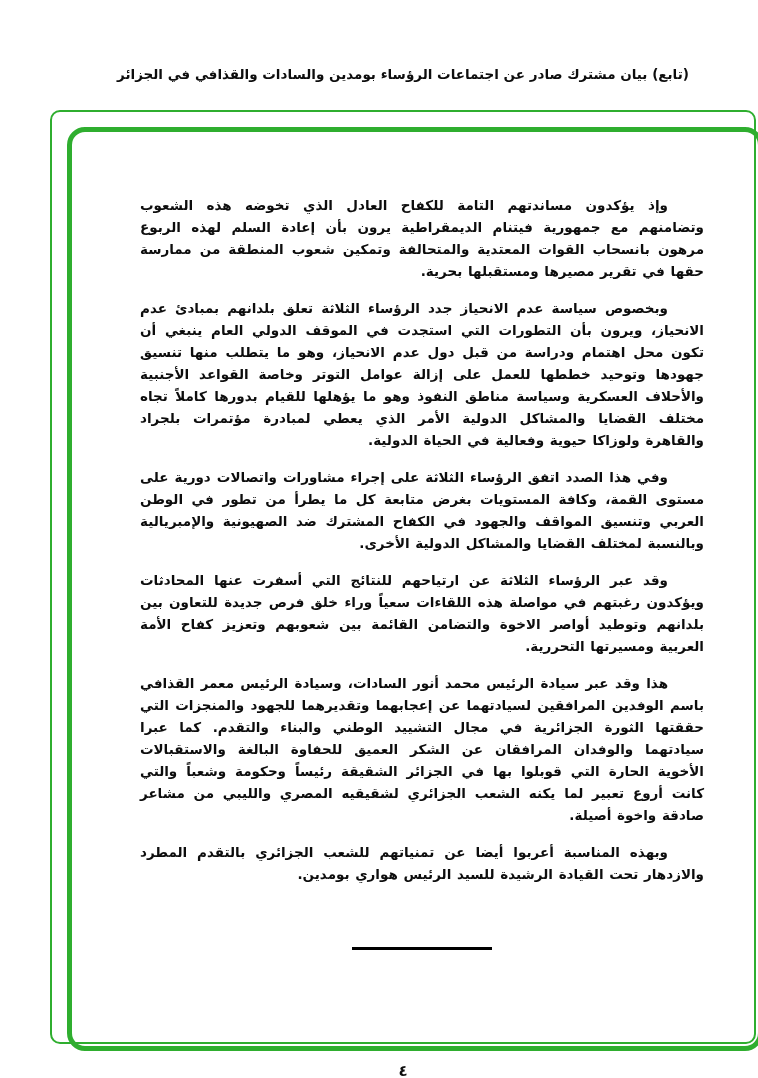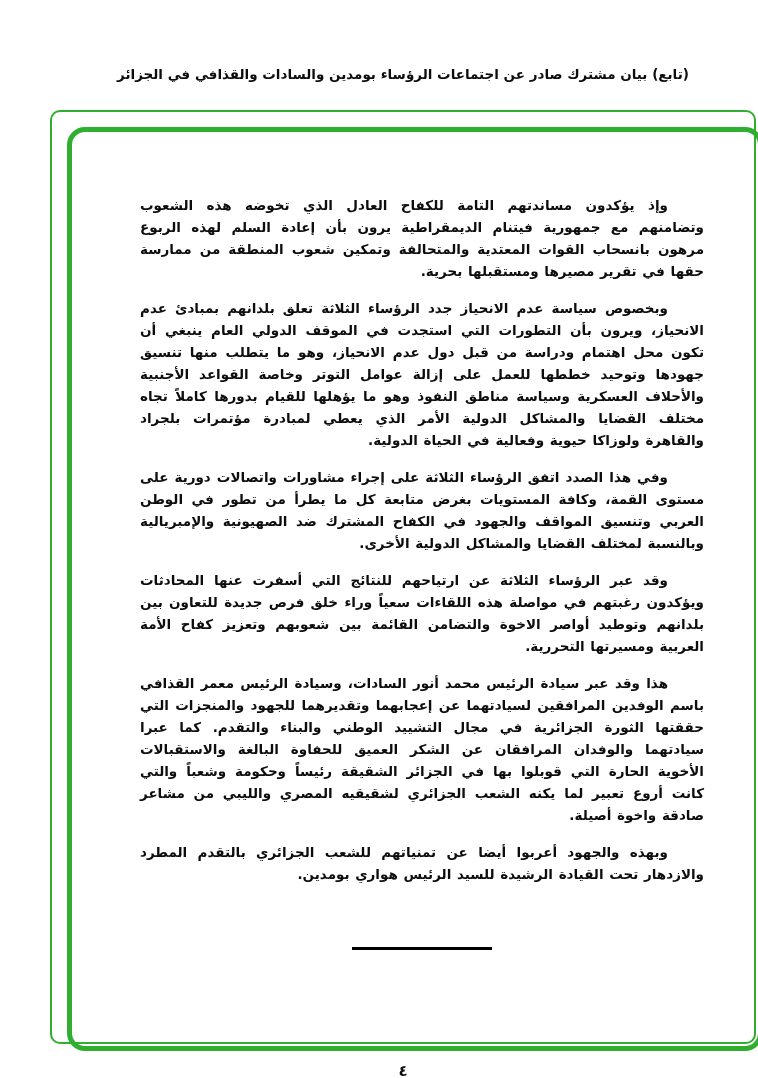--- a/index.html
+++ b/index.html
@@ -89,21 +89,21 @@
 
 <div class="frame-outer">
   <div class="frame-inner">
 
     <div class="content">
       <p>وإذ يؤكدون مساندتهم التامة للكفاح العادل الذي تخوضه هذه الشعوب وتضامنهم مع جمهورية فيتنام الديمقراطية يرون بأن إعادة السلم لهذه الربوع مرهون بانسحاب القوات المعتدية والمتحالفة وتمكين شعوب المنطقة من ممارسة حقها في تقرير مصيرها ومستقبلها بحرية.</p>
       <p>وبخصوص سياسة عدم الانحياز جدد الرؤساء الثلاثة تعلق بلدانهم بمبادئ عدم الانحياز، ويرون بأن التطورات التي استجدت في الموقف الدولي العام ينبغي أن تكون محل اهتمام ودراسة من قبل دول عدم الانحياز، وهو ما يتطلب منها تنسيق جهودها وتوحيد خططها للعمل على إزالة عوامل التوتر وخاصة القواعد الأجنبية والأحلاف العسكرية وسياسة مناطق النفوذ وهو ما يؤهلها للقيام بدورها كاملاً تجاه مختلف القضايا والمشاكل الدولية الأمر الذي يعطي لمبادرة مؤتمرات بلجراد والقاهرة ولوزاكا حيوية وفعالية في الحياة الدولية.</p>
       <p>وفي هذا الصدد اتفق الرؤساء الثلاثة على إجراء مشاورات واتصالات دورية على مستوى القمة، وكافة المستويات بغرض متابعة كل ما يطرأ من تطور في الوطن العربي وتنسيق المواقف والجهود في الكفاح المشترك ضد الصهيونية والإمبريالية وبالنسبة لمختلف القضايا والمشاكل الدولية الأخرى.</p>
       <p>وقد عبر الرؤساء الثلاثة عن ارتياحهم للنتائج التي أسفرت عنها المحادثات ويؤكدون رغبتهم في مواصلة هذه اللقاءات سعياً وراء خلق فرص جديدة للتعاون بين بلدانهم وتوطيد أواصر الاخوة والتضامن القائمة بين شعوبهم وتعزيز كفاح الأمة العربية ومسيرتها التحررية.</p>
       <p>هذا وقد عبر سيادة الرئيس محمد أنور السادات، وسيادة الرئيس معمر القذافي باسم الوفدين المرافقين لسيادتهما عن إعجابهما وتقديرهما للجهود والمنجزات التي حققتها الثورة الجزائرية في مجال التشييد الوطني والبناء والتقدم. كما عبرا سيادتهما والوفدان المرافقان عن الشكر العميق للحفاوة البالغة والاستقبالات الأخوية الحارة التي قوبلوا بها في الجزائر الشقيقة رئيساً وحكومة وشعباً والتي كانت أروع تعبير لما يكنه الشعب الجزائري لشقيقيه المصري والليبي من مشاعر صادقة واخوة أصيلة.</p>
-      <p>وبهذه والجهود أعربوا أيضا عن تمنياتهم للشعب الجزائري بالتقدم المطرد والازدهار تحت القيادة الرشيدة للسيد الرئيس هواري بومدين.</p>
+      <p>وبهذه المناسبة أعربوا أيضا عن تمنياتهم للشعب الجزائري بالتقدم المطرد والازدهار تحت القيادة الرشيدة للسيد الرئيس هواري بومدين.</p>
     </div>
 
     <div class="separator"></div>
 
   </div>
 </div>
 
 <div class="page-number">٤</div>
 
 </body></html>

